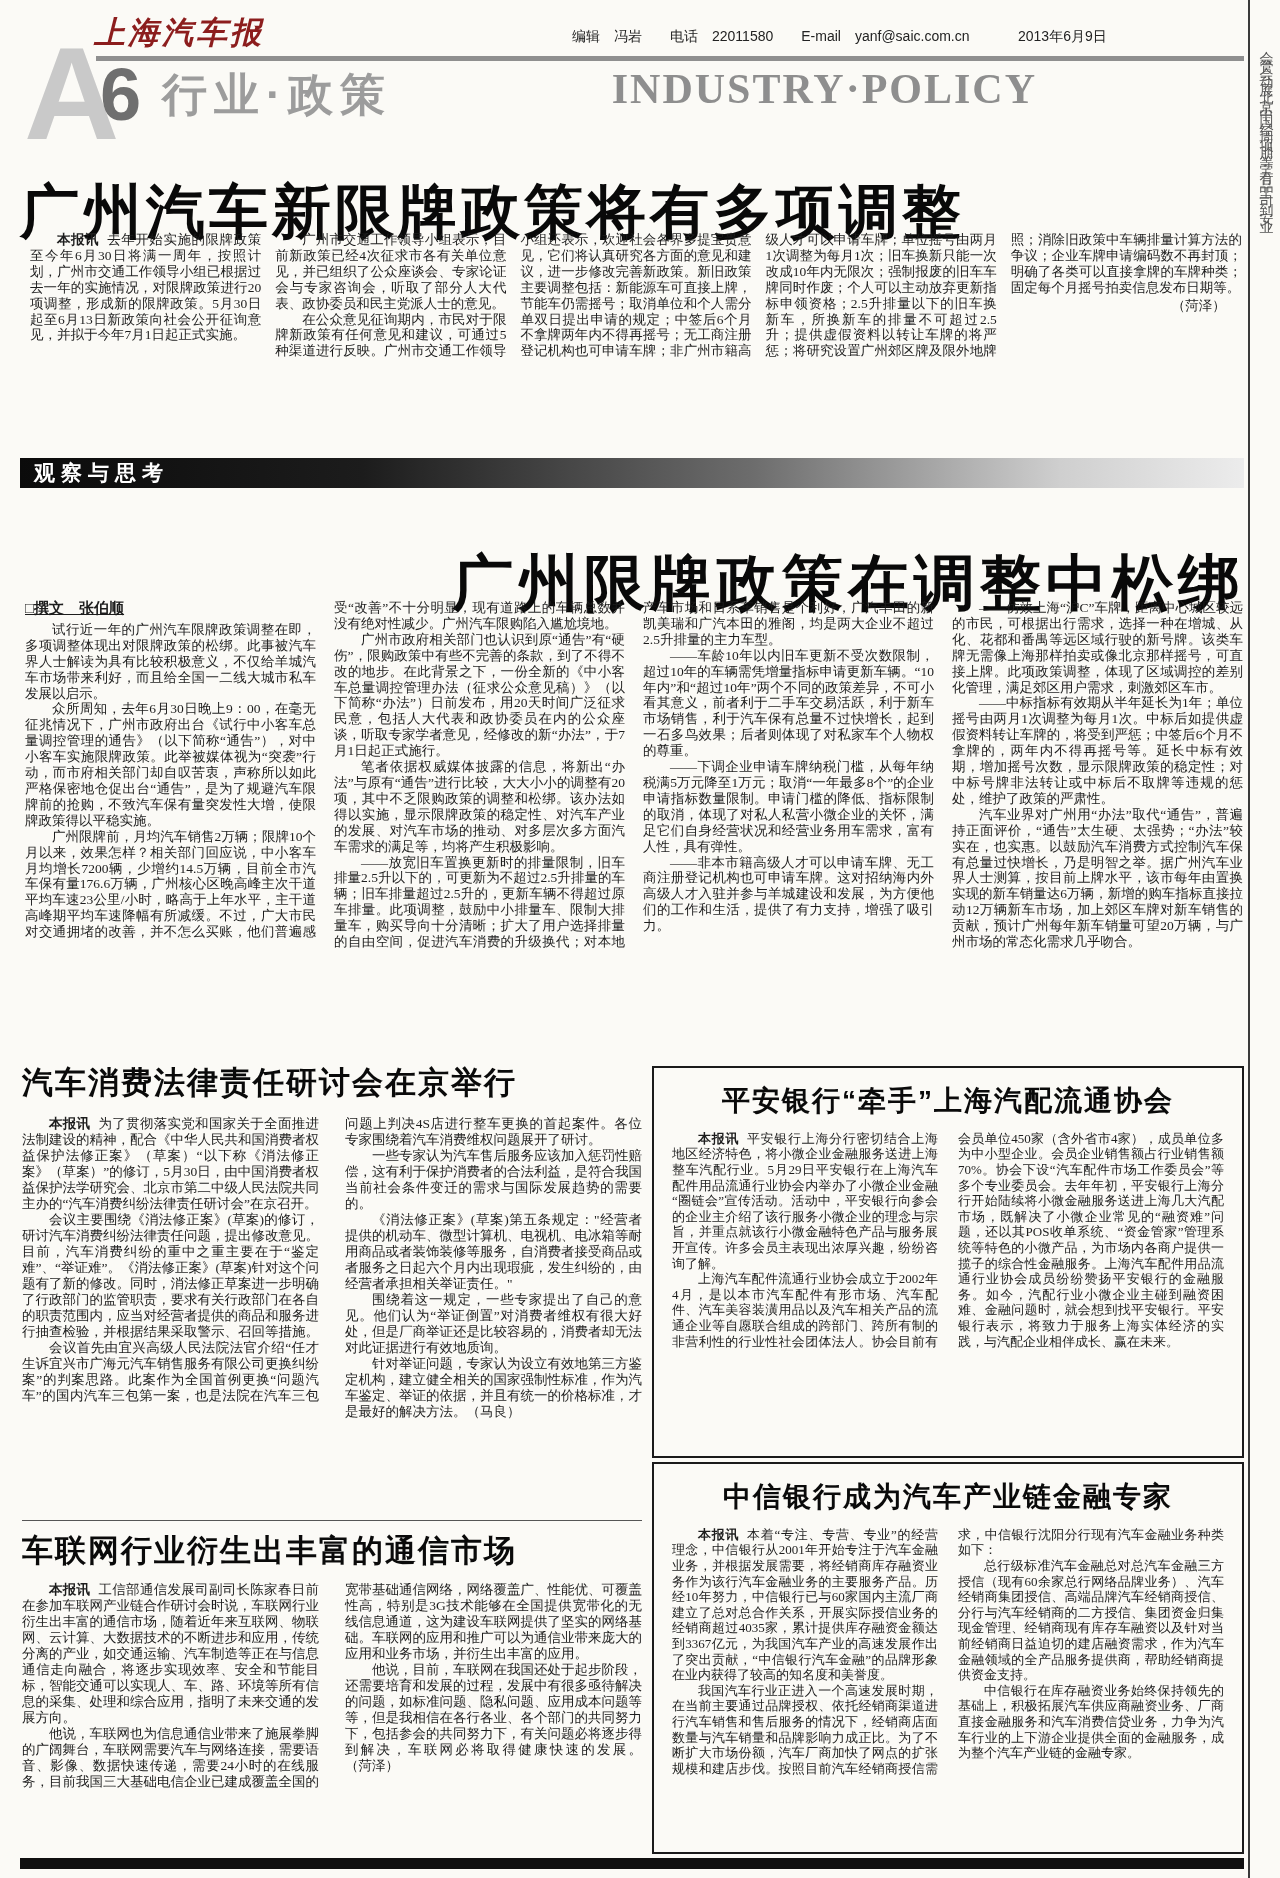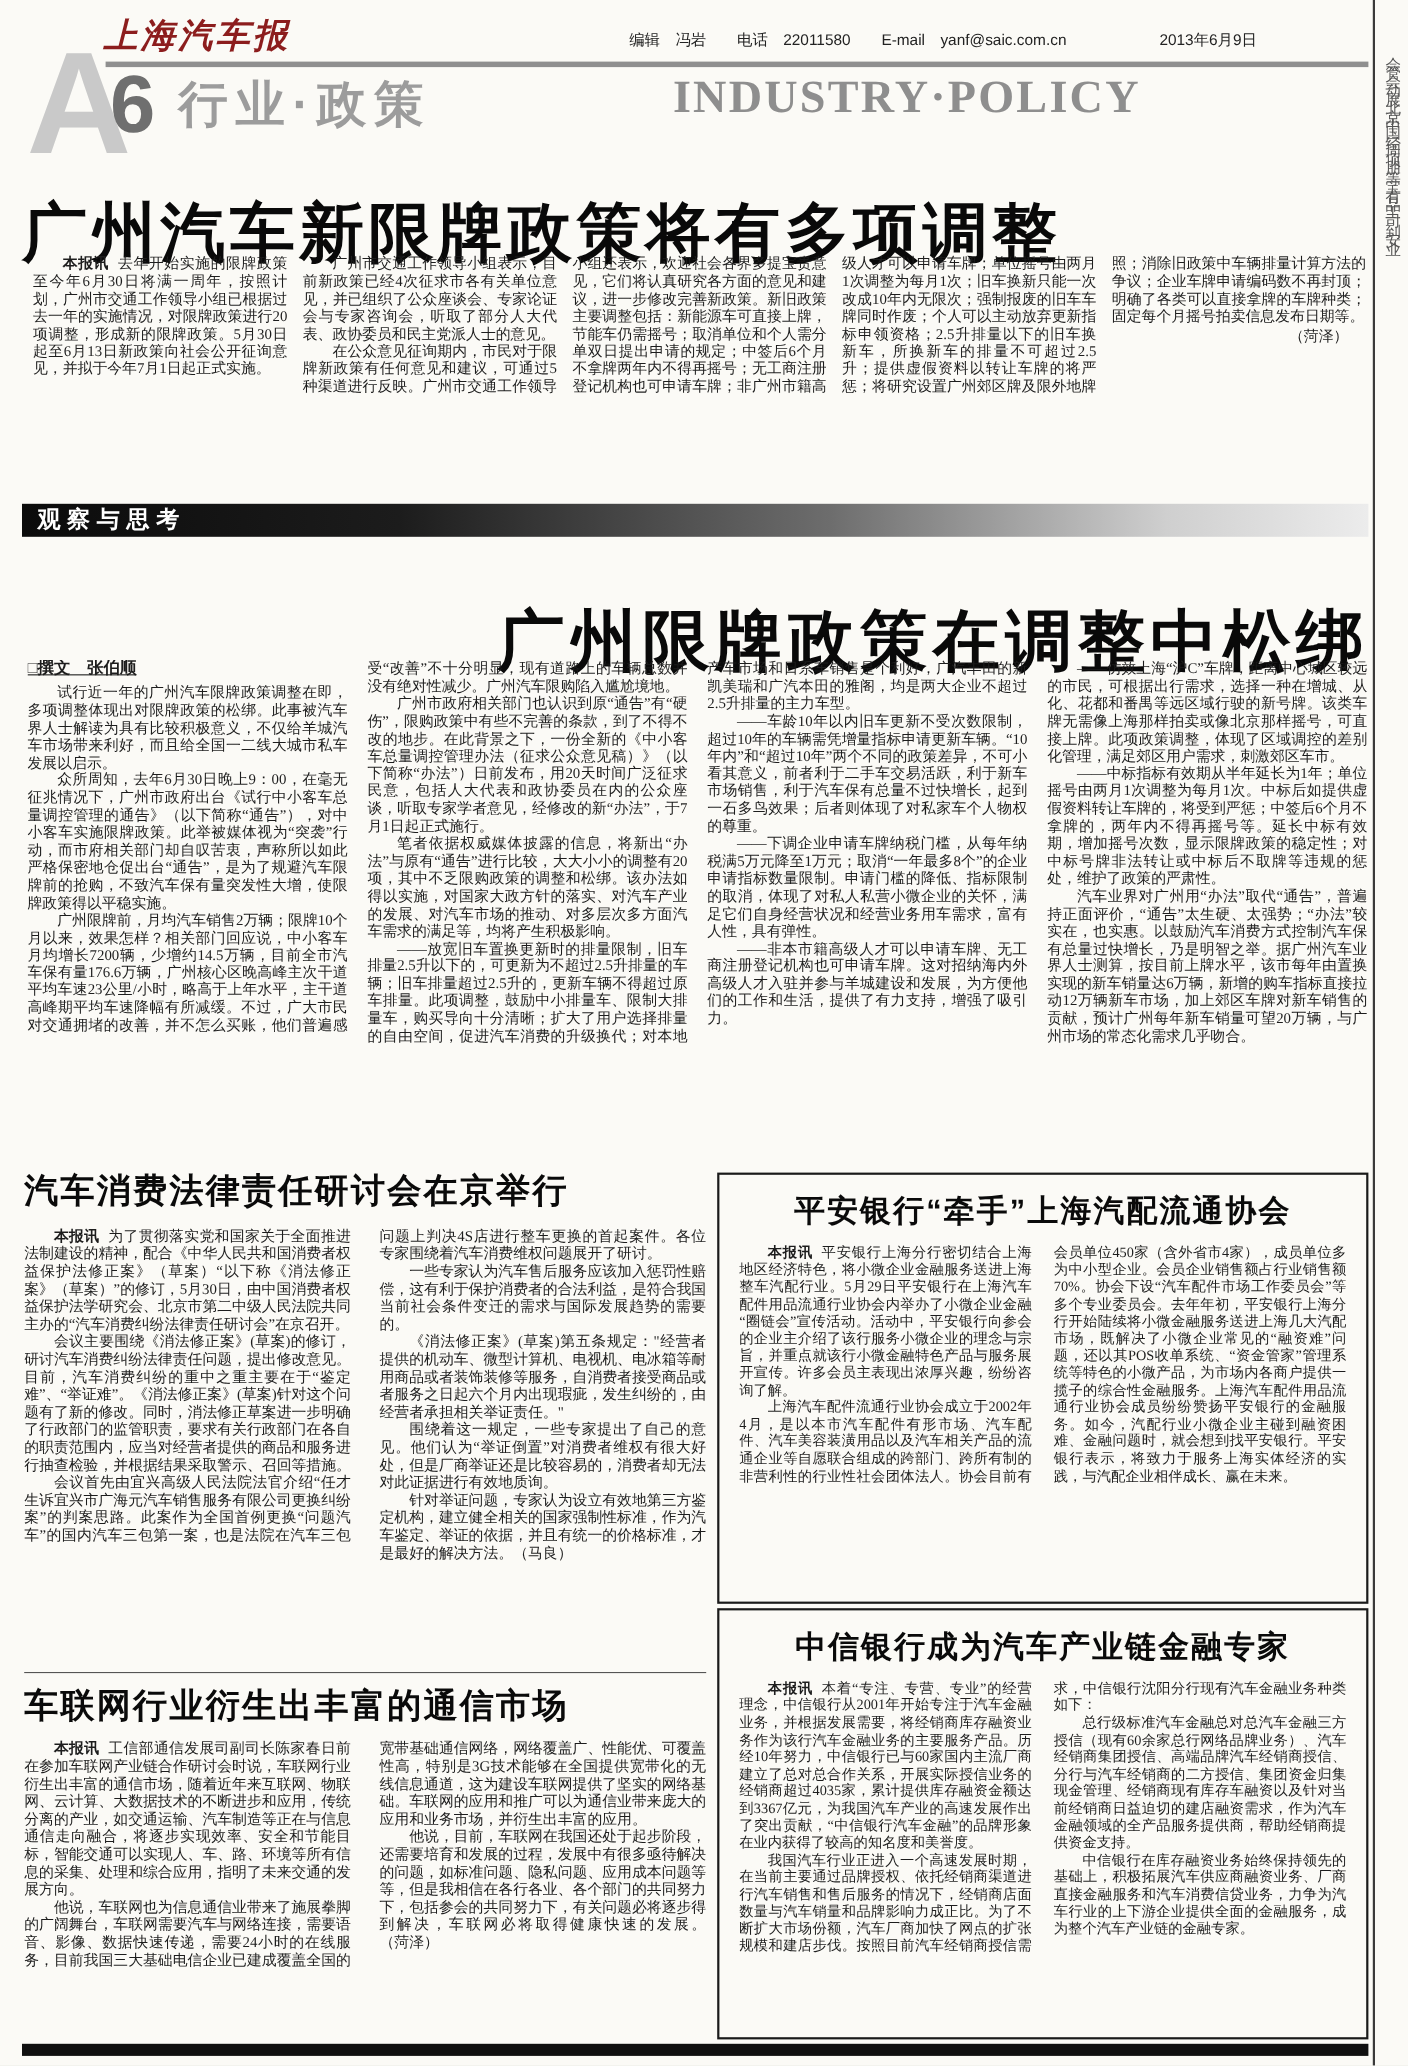--- a/index.html
+++ b/index.html
@@ -4,21 +4,21 @@
 <style>
   html,body{margin:0;padding:0;background:#e8e6e1;}
   #page{position:relative;width:1280px;height:1878px;background:#fbfaf6;margin:0 auto;overflow:hidden;
         font-family:"Liberation Serif","DejaVu Serif",serif;color:#1d1d1d;}
   
   #masthead{position:absolute;left:94px;top:12px;font-family:"DejaVu Serif",serif;
         font-size:31px;font-weight:bold;font-style:italic;color:#8c1d1d;letter-spacing:3px;}
   #editor-line{position:absolute;left:572px;top:28px;font-size:14px;color:#222;
         font-family:"Liberation Sans",sans-serif;white-space:nowrap;}
   #issue-date{position:absolute;left:1018px;top:28px;font-size:14px;color:#222;
-        font-family:"Liberation Sans",sans-serif;white-space:nowrap;margin-left:36px;}
+        font-family:"Liberation Sans",sans-serif;white-space:nowrap;}
   #header-rule{position:absolute;left:96px;top:56px;width:1148px;height:5px;background:#8f8f8f;}
   #big-a{position:absolute;left:24px;top:28px;font-family:"Liberation Sans",sans-serif;
         font-size:132px;font-weight:bold;color:#c9c9c9;line-height:1;}
   #page-num{position:absolute;left:100px;top:58px;font-family:"Liberation Sans",sans-serif;
         font-size:74px;font-weight:bold;color:#6f6f6f;line-height:1;}
   #section-cn{position:absolute;left:162px;top:72px;font-family:"Liberation Sans",sans-serif;
         font-size:45px;font-weight:bold;color:#9c9c9c;letter-spacing:7px;line-height:1;}
   #section-en{position:absolute;right:243px;top:68px;font-family:"Liberation Serif",serif;
         font-size:42px;font-weight:bold;color:#8e8e8e;letter-spacing:2px;line-height:1;}
   
@@ -96,21 +96,21 @@
   <div id="banner">观察与思考</div>
 
   <h2 id="feature-headline">广州限牌政策在调整中松绑</h2>
   <div id="feature-body" class="cols">
     <p class="byline">□撰文　张伯顺</p>
     <div>
         <p class="para">试行近一年的广州汽车限牌政策调整在即，多项调整体现出对限牌政策的松绑。此事被汽车界人士解读为具有比较积极意义，不仅给羊城汽车市场带来利好，而且给全国一二线大城市私车发展以启示。</p>
         <p class="para">众所周知，去年6月30日晚上9：00，在毫无征兆情况下，广州市政府出台《试行中小客车总量调控管理的通告》（以下简称“通告”），对中小客车实施限牌政策。此举被媒体视为“突袭”行动，而市府相关部门却自叹苦衷，声称所以如此严格保密地仓促出台“通告”，是为了规避汽车限牌前的抢购，不致汽车保有量突发性大增，使限牌政策得以平稳实施。</p>
         <p class="para">广州限牌前，月均汽车销售2万辆；限牌10个月以来，效果怎样？相关部门回应说，中小客车月均增长7200辆，少增约14.5万辆，目前全市汽车保有量176.6万辆，广州核心区晚高峰主次干道平均车速23公里/小时，略高于上年水平，主干道高峰期平均车速降幅有所减缓。不过，广大市民对交通拥堵的改善，并不怎么买账，他们普遍感受“改善”不十分明显，现有道路上的车辆总数并没有绝对性减少。广州汽车限购陷入尴尬境地。</p>
         <p class="para">广州市政府相关部门也认识到原“通告”有“硬伤”，限购政策中有些不完善的条款，到了不得不改的地步。在此背景之下，一份全新的《中小客车总量调控管理办法（征求公众意见稿）》（以下简称“办法”）日前发布，用20天时间广泛征求民意，包括人大代表和政协委员在内的公众座谈，听取专家学者意见，经修改的新“办法”，于7月1日起正式施行。</p>
-        <p class="para">笔者依据权威媒体披露的信息，将新出“办法”与原有“通告”进行比较，大大小小的调整有20项，其中不乏限购政策的调整和松绑。该办法如得以实施，对国家大政方针的落实、对汽车产业的发展、对汽车市场的推动、对多层次多方面汽车需求的满足等，均将产生积极影响。</p>
+        <p class="para">笔者依据权威媒体披露的信息，将新出“办法”与原有“通告”进行比较，大大小小的调整有20项，其中不乏限购政策的调整和松绑。该办法如得以实施，显示限牌政策的稳定性、对汽车产业的发展、对汽车市场的推动、对多层次多方面汽车需求的满足等，均将产生积极影响。</p>
         <p class="para">——放宽旧车置换更新时的排量限制，旧车排量2.5升以下的，可更新为不超过2.5升排量的车辆；旧车排量超过2.5升的，更新车辆不得超过原车排量。此项调整，鼓励中小排量车、限制大排量车，购买导向十分清晰；扩大了用户选择排量的自由空间，促进汽车消费的升级换代；对本地产车市场和日系车销售是个利好，广汽丰田的新凯美瑞和广汽本田的雅阁，均是两大企业不超过2.5升排量的主力车型。</p>
         <p class="para">——车龄10年以内旧车更新不受次数限制，超过10年的车辆需凭增量指标申请更新车辆。“10年内”和“超过10年”两个不同的政策差异，不可小看其意义，前者利于二手车交易活跃，利于新车市场销售，利于汽车保有总量不过快增长，起到一石多鸟效果；后者则体现了对私家车个人物权的尊重。</p>
         <p class="para">——下调企业申请车牌纳税门槛，从每年纳税满5万元降至1万元；取消“一年最多8个”的企业申请指标数量限制。申请门槛的降低、指标限制的取消，体现了对私人私营小微企业的关怀，满足它们自身经营状况和经营业务用车需求，富有人性，具有弹性。</p>
         <p class="para">——非本市籍高级人才可以申请车牌、无工商注册登记机构也可申请车牌。这对招纳海内外高级人才入驻并参与羊城建设和发展，为方便他们的工作和生活，提供了有力支持，增强了吸引力。</p>
         <p class="para">——仿效上海“沪C”车牌，距离中心城区较远的市民，可根据出行需求，选择一种在增城、从化、花都和番禺等远区域行驶的新号牌。该类车牌无需像上海那样拍卖或像北京那样摇号，可直接上牌。此项政策调整，体现了区域调控的差别化管理，满足郊区用户需求，刺激郊区车市。</p>
         <p class="para">——中标指标有效期从半年延长为1年；单位摇号由两月1次调整为每月1次。中标后如提供虚假资料转让车牌的，将受到严惩；中签后6个月不拿牌的，两年内不得再摇号等。延长中标有效期，增加摇号次数，显示限牌政策的稳定性；对中标号牌非法转让或中标后不取牌等违规的惩处，维护了政策的严肃性。</p>
         <p class="para">汽车业界对广州用“办法”取代“通告”，普遍持正面评价，“通告”太生硬、太强势；“办法”较实在，也实惠。以鼓励汽车消费方式控制汽车保有总量过快增长，乃是明智之举。据广州汽车业界人士测算，按目前上牌水平，该市每年由置换实现的新车销量达6万辆，新增的购车指标直接拉动12万辆新车市场，加上郊区车牌对新车销售的贡献，预计广州每年新车销量可望20万辆，与广州市场的常态化需求几乎吻合。</p>
       </div>
   </div>
 

